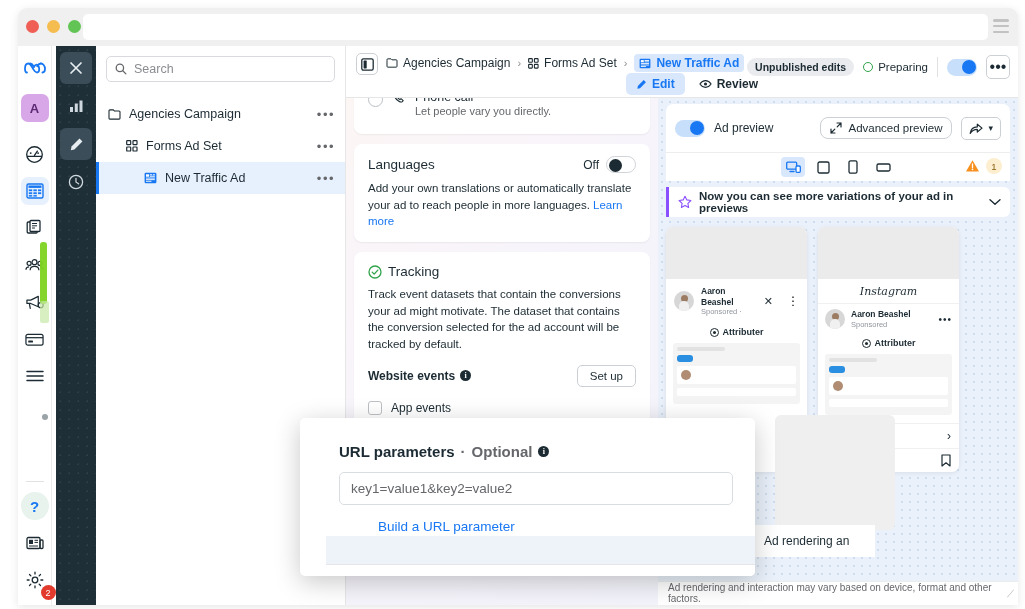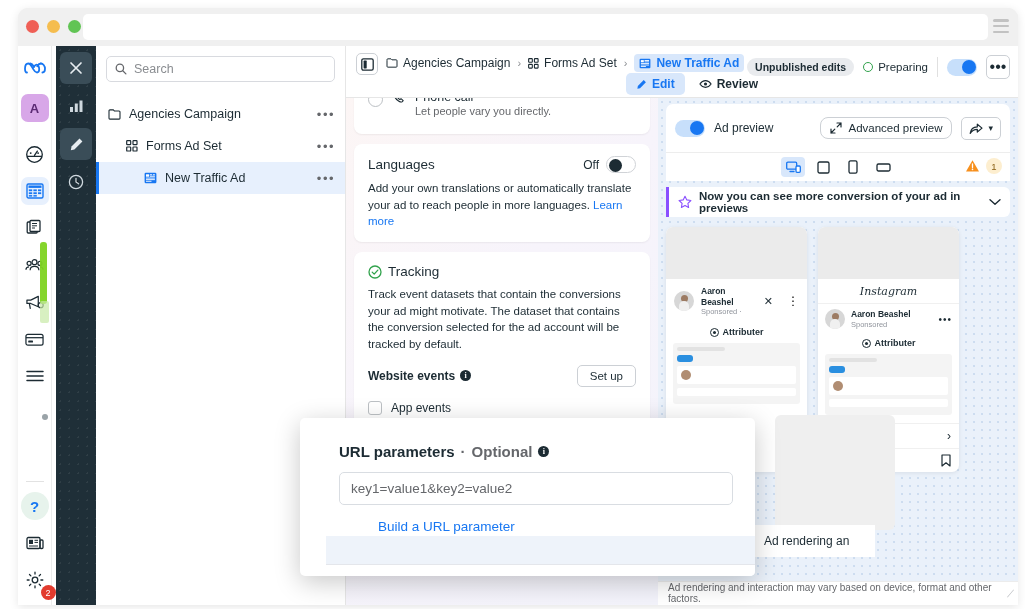--- a/index.html
+++ b/index.html
@@ -578,21 +578,21 @@
             <span class="warn-cnt">1</span>
           </span>
         </div>
 
         <div class="banner">
           <span>
             <svg width="14" height="14" viewBox="0 0 14 14">
                 <path d="M7 1.2l1.8 3.7 4.1.6-3 2.9.7 4.1L7 10.6l-3.6 1.9.7-4.1-3-2.9 4.1-.6z" fill="none" stroke="#8a4fff" stroke-width="1.1" stroke-linejoin="round"></path>
               </svg>
           </span>
-          <span class="banner-txt">Now you can see more conversion of your ad in previews</span>
+          <span class="banner-txt">Now you can see more variations of your ad in previews</span>
           <span>
             <svg width="12" height="8" viewBox="0 0 12 8">
                 <path d="M1 1.8L6 6.3l5-4.5" fill="none" stroke="#1c2b33" stroke-width="1.4" stroke-linecap="round" stroke-linejoin="round"></path>
               </svg>
           </span>
         </div>
 
         <div class="prev-area">
 
           <div class="prev-card">

